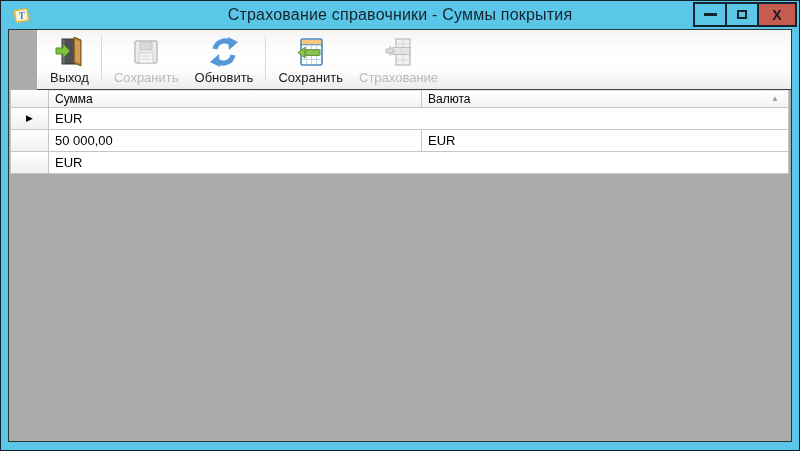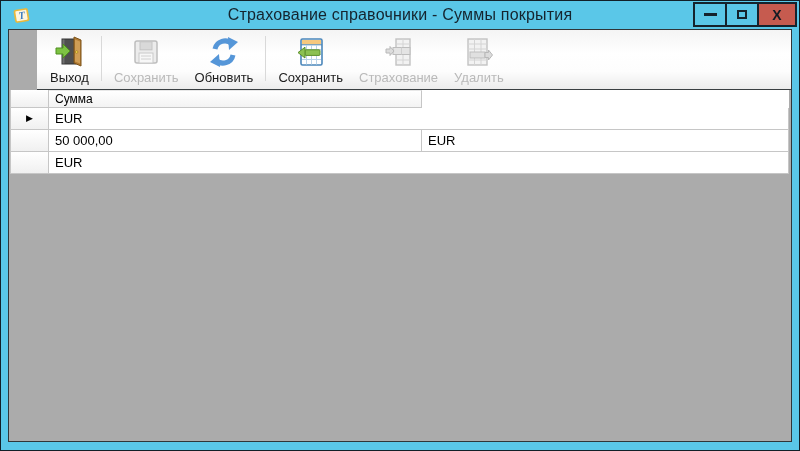--- a/index.html
+++ b/index.html
@@ -174,44 +174,35 @@
           <line x1="20" y1="3" x2="20" y2="29" stroke="#d4d4d4"></line>
           <line x1="13" y1="8" x2="27" y2="8" stroke="#d4d4d4"></line>
           <line x1="13" y1="24" x2="27" y2="24" stroke="#d4d4d4"></line>
           <rect x="10" y="11.5" width="17" height="7" fill="#e4e4e4" stroke="#bdbdbd"></rect>
           <line x1="18.5" y1="11.5" x2="18.5" y2="18.5" stroke="#cfcfcf"></line>
           <polygon points="3,13 7,13 7,10.5 11,15 7,19.5 7,17 3,17" fill="#dcdcdc" stroke="#b8b8b8"></polygon>
         </svg>
         <span>Страхование</span>
       </div>
 
-      <div class="tool-btn disabled">
-        <svg class="ticon" viewBox="0 0 32 32">
-          <rect x="5" y="3" width="19" height="26" fill="#f2f2f2" stroke="#c2c2c2" stroke-width="1.4"></rect>
-          <line x1="11.5" y1="3" x2="11.5" y2="29" stroke="#d4d4d4"></line>
-          <line x1="18" y1="3" x2="18" y2="29" stroke="#d4d4d4"></line>
-          <line x1="5" y1="8" x2="24" y2="8" stroke="#d4d4d4"></line>
-          <line x1="5" y1="13" x2="24" y2="13" stroke="#d4d4d4"></line>
-          <line x1="5" y1="24" x2="24" y2="24" stroke="#d4d4d4"></line>
-          <rect x="7" y="16" width="15" height="6" fill="#e0e0e0" stroke="#bdbdbd"></rect>
-          <polygon points="22,16.5 25.5,16.5 25.5,14 29.5,19 25.5,24 25.5,21.5 22,21.5" fill="#dcdcdc" stroke="#b8b8b8"></polygon>
-        </svg>
-        <span>Удалить</span>
-      </div>
 
     </div>
 
     <div class="grid-area">
       <div class="grid">
 
         <div class="g-row g-header">
           <div class="rh"></div>
           <div class="hc col-amount">
             <span>Сумма</span>
           </div>
+          <div class="hc col-currency">
+            <span>Валюта</span>
+            <span class="sort-arrow">▲</span>
+          </div>
         </div>
 
         <div class="g-row">
           <div class="rh">
             <span class="sel-marker">▶</span>
           </div>
           <div class="dc col-currency">EUR</div>
         </div>
 
         <div class="g-row">

